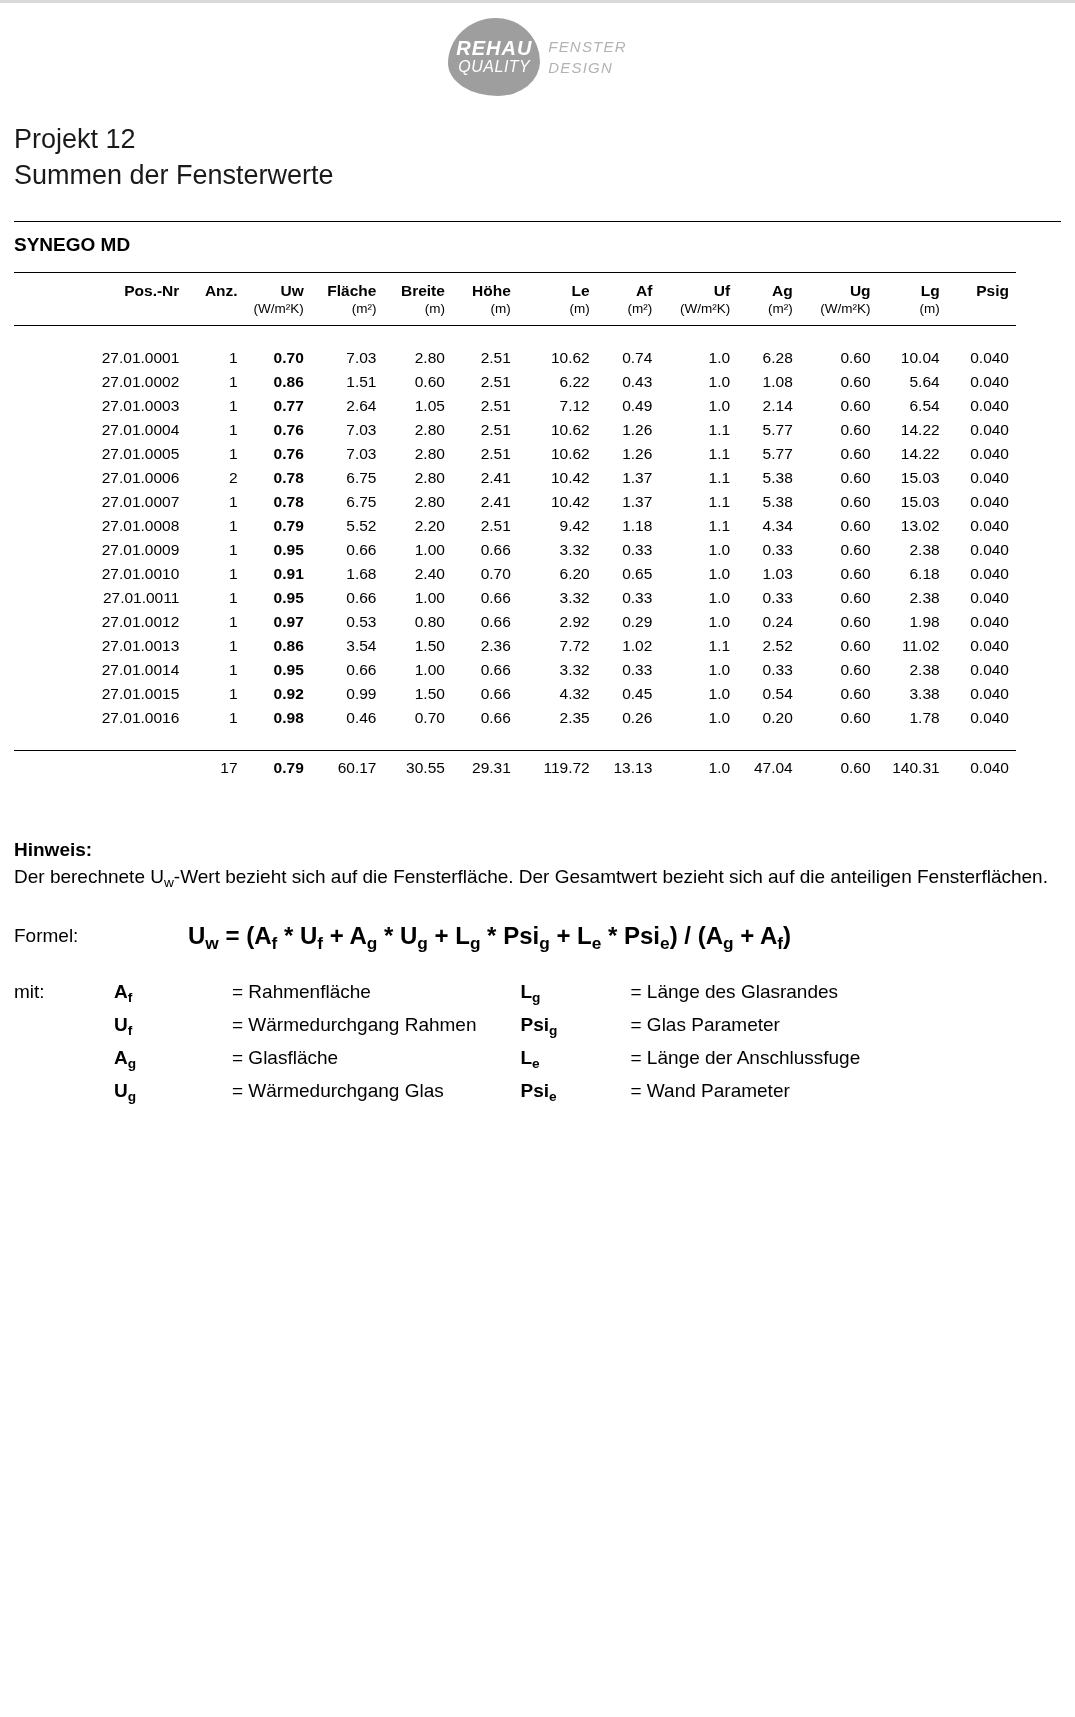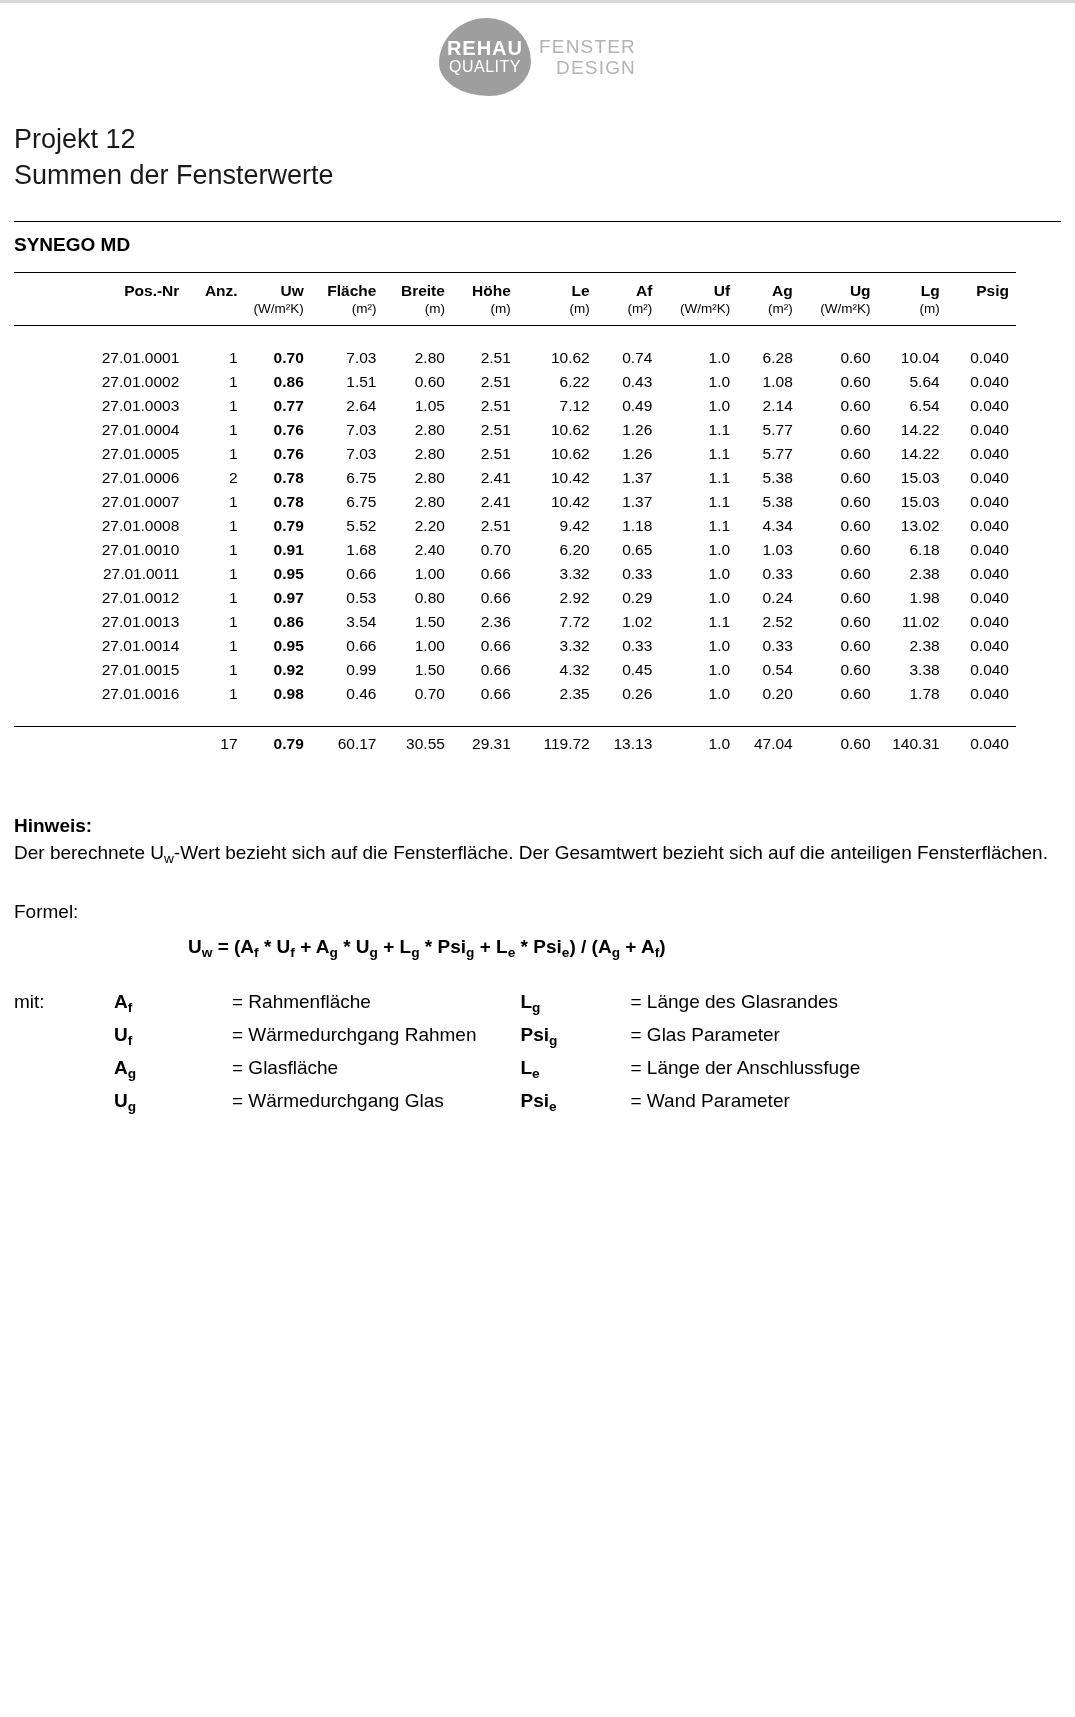--- a/index.html
+++ b/index.html
@@ -26,20 +26,21 @@
     background: #d9d9d9;
     width: 100%;
   }
   
   .logo-wrap {
     display: flex;
     justify-content: center;
     align-items: center;
     height: 92px;
     padding-top: 8px;
+    font-style: italic;
   }
   .logo {
     position: relative;
     display: flex;
     align-items: center;
     height: 78px;
   }
   .logo-blob {
     position: relative;
     width: 92px;
@@ -63,23 +64,22 @@
     font-weight: normal;
     letter-spacing: 0.5px;
     line-height: 18px;
   }
   .logo-text {
     margin-left: 8px;
     color: #b3b3b3;
     line-height: 21px;
   }
   .logo-text div {
-    font-size: 19px;
+    font-size: 15px;
     letter-spacing: 1.2px;
-    text-align: right;
   }
   
   .title-block {
     padding: 18px 14px 0 14px;
   }
   .title-line {
     font-size: 27px;
     line-height: 36px;
     color: #1a1a1a;
   }
@@ -163,21 +163,21 @@
     line-height: 27px;
   }
   .notes .hinweis-label { font-weight: bold; }
   .formel-row {
     display: flex;
     margin-top: 30px;
     font-size: 19px;
     gap: 26px;
   }
   .formel-label { width: 148px; }
-  .formel-body { font-weight: bold; font-size: 19px; margin-top: 35px; }
+  .formel-body { font-weight: bold; font-size: 24px; }
   .mit-row {
     display: flex;
     margin-top: 26px;
     font-size: 19px;
   }
   .mit-label { width: 100px; }
   .legend-col {
     display: grid;
     grid-template-columns: 118px auto;
     row-gap: 4px;
@@ -388,20 +388,35 @@
         <td>2.51</td>
         <td>9.42</td>
         <td>1.18</td>
         <td>1.1</td>
         <td>4.34</td>
         <td>0.60</td>
         <td>13.02</td>
         <td>0.040</td>
       </tr>
       <tr>
+        <td>27.01.0009</td>
+        <td>1</td>
+        <td class="bold">0.95</td>
+        <td>0.66</td>
+        <td>1.00</td>
+        <td>0.66</td>
+        <td>3.32</td>
+        <td>0.33</td>
+        <td>1.0</td>
+        <td>0.33</td>
+        <td>0.60</td>
+        <td>2.38</td>
+        <td>0.040</td>
+      </tr>
+      <tr>
         <td>27.01.0010</td>
         <td>1</td>
         <td class="bold">0.91</td>
         <td>1.68</td>
         <td>2.40</td>
         <td>0.70</td>
         <td>6.20</td>
         <td>0.65</td>
         <td>1.0</td>
         <td>1.03</td>

